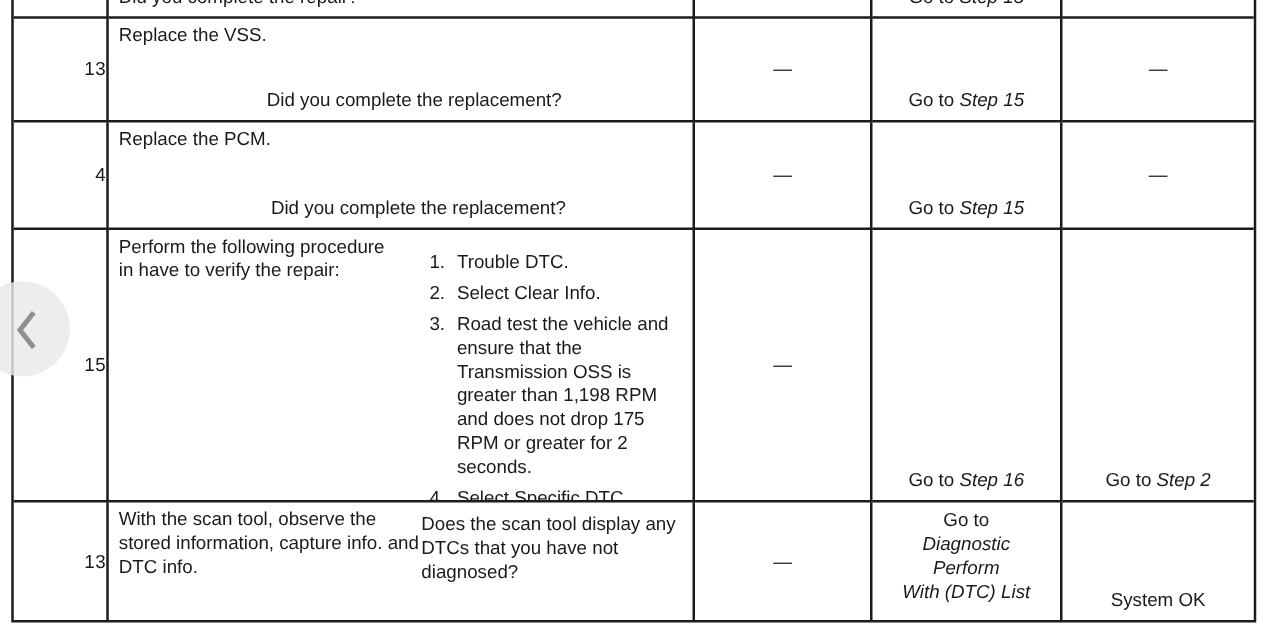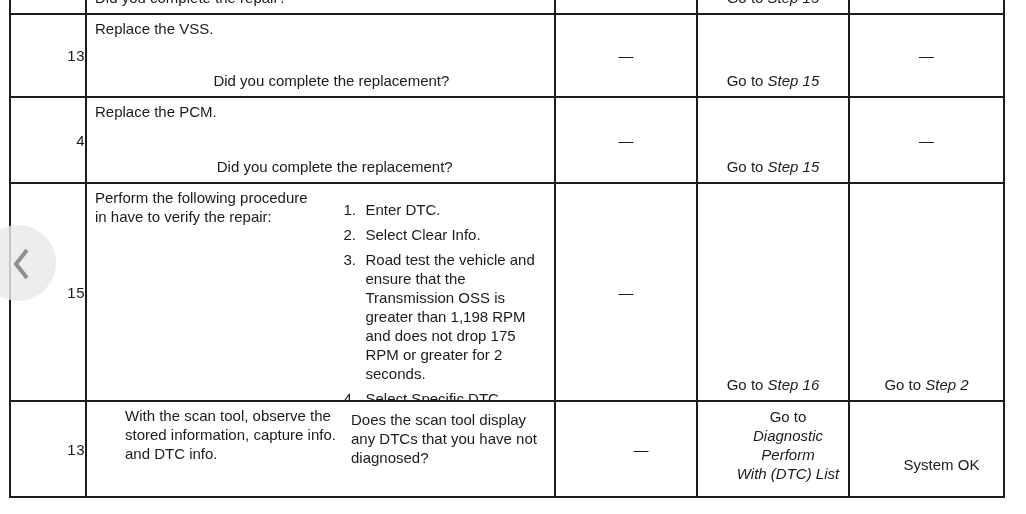--- a/index.html
+++ b/index.html
@@ -31,21 +31,21 @@
     font-size: 15px;
     line-height: 19px;
   }
   .cell {
     border-right: 2px solid #1c1c1c;
     border-bottom: 2px solid #1c1c1c;
     box-sizing: border-box;
     overflow: hidden;
   }
   .cell.last-col { border-right: none; }
-  .cell.last-row { border-bottom: none; margin-left: 30px; }
+  .cell.last-row { border-bottom: none; }
   .c-step {
     display: flex;
     align-items: center;
     justify-content: flex-end;
     letter-spacing: 0.5px;
   }
   .c-action {
     display: flex;
     flex-direction: row;
     padding: 4px 8px 6px 8px;
@@ -63,21 +63,21 @@
     padding-bottom: 6px;
     text-align: center;
   }
   .c-top {
     display: flex;
     align-items: flex-start;
     justify-content: center;
     padding-top: 5px;
     text-align: center;
   }
-  .c-bottom.pb8 { padding-bottom: 22px; }
+  .c-bottom.pb8 { padding-bottom: 6px; }
   .intro { max-width: 425px; }
   .list { margin-top: 6px; }
   .li { display: flex; margin-top: 6px; }
   .li .num {
     flex: none;
     width: 22px;
     margin-left: 22px;
   }
   .li .txt { max-width: 346px; }
   .goto-multi span, .goto-multi i { display: block; }
@@ -153,21 +153,21 @@
     </div>
 
     <div class="cell c-step">
       <span>15</span>
     </div>
     <div class="cell c-action">
       <div class="intro">Perform the following procedure in have to verify the repair:</div>
       <div class="list">
         <div class="li">
           <span class="num">1.</span>
-          <span class="txt">Enter DTC.</span>
+          <span class="txt">Trouble DTC.</span>
         </div>
         <div class="li">
           <span class="num">2.</span>
           <span class="txt">Select Clear Info.</span>
         </div>
         <div class="li">
           <span class="num">3.</span>
           <span class="txt">Road test the vehicle and ensure that the Transmission OSS is greater than 1,198 RPM and does not drop 175 RPM or greater for 2 seconds.</span>
         </div>
         <div class="li">

